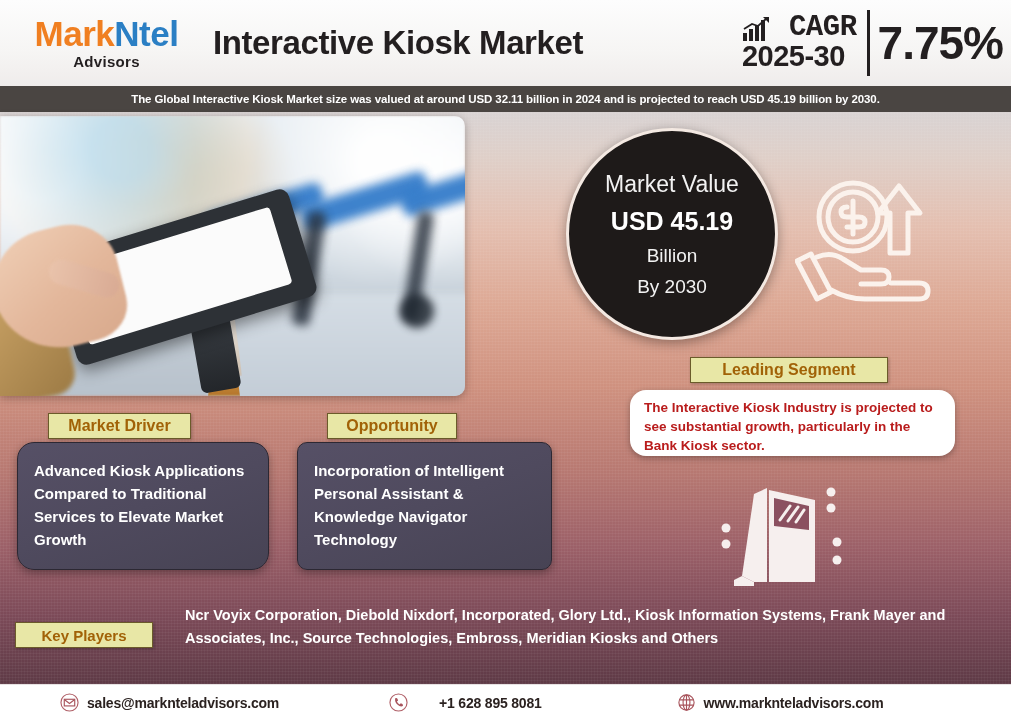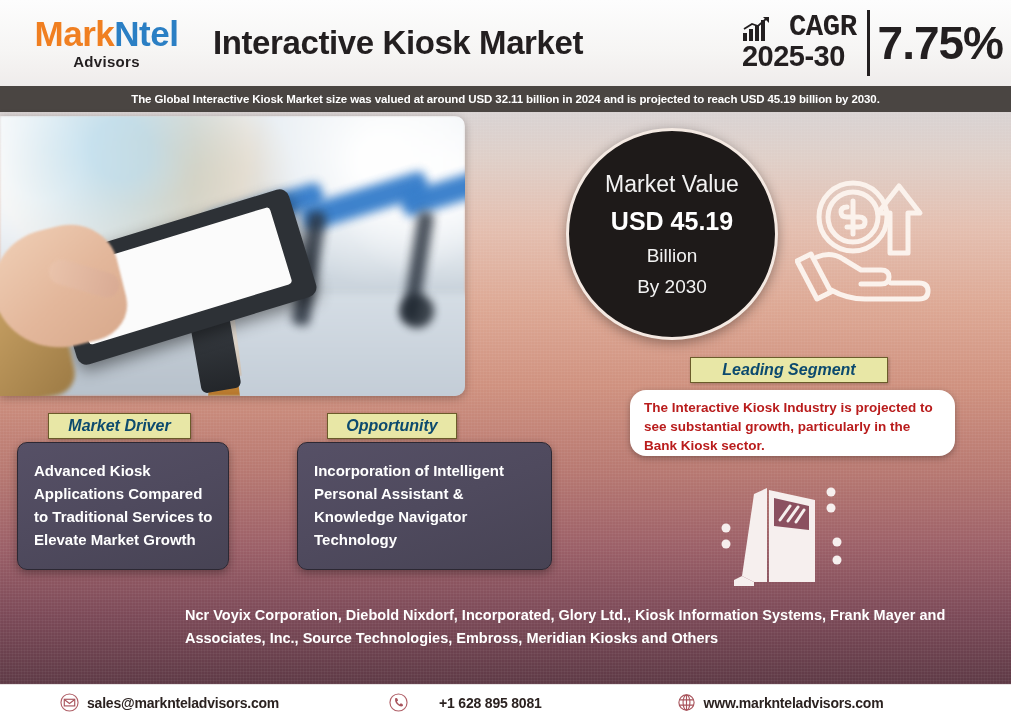--- a/index.html
+++ b/index.html
@@ -208,25 +208,24 @@
   .circle .c4 { font-size:19px; color:#f2f2f2; font-weight:400; }
 
   
   .money-icon { position:absolute; left:795px; top:165px; width:160px; height:140px; }
 
   
   .tag {
     position:absolute;
     background:#e8e7a6;
     border:1.5px solid #6b5b2a;
-    color:#0c4a6e;
+    color:#a16207;
     font-weight:bold;
     display:flex; align-items:center; justify-content:center;
     box-shadow:1px 1px 3px rgba(0,0,0,.25);
-    font-style:italic;
   }
   .tag-leading { left:690px; top:357px; width:198px; height:26px; font-size:16px; }
   .tag-driver  { left:48px;  top:413px; width:143px; height:26px; font-size:16px; }
   .tag-opp     { left:327px; top:413px; width:130px; height:26px; font-size:16px; }
   .tag-key     { left:15px;  top:622px; width:138px; height:26px; font-size:15px; }
 
   .bubble {
     position:absolute; left:630px; top:390px; width:325px; height:66px;
     background:#ffffff; border-radius:16px;
     padding:8px 14px;
@@ -242,21 +241,21 @@
     position:absolute;
     background:linear-gradient(160deg,#565066 0%,#4f4a5e 50%,#474354 100%);
     border:1.5px solid #2c2833;
     border-radius:10px;
     padding:16px 14px 14px 16px;
     box-shadow:0 3px 9px rgba(0,0,0,.33);
   }
   .card p {
     color:#ffffff; font-size:15px; font-weight:bold; line-height:1.54;
   }
-  .card-driver { left:17px;  top:442px; width:212px; height:128px; }
+  .card-driver { left:17px;  top:442px; width:252px; height:128px;border-radius:17px; }
   .card-opp    { left:297px; top:442px; width:255px; height:128px; }
 
   
   .kiosk-icon { position:absolute; left:712px; top:482px; width:145px; height:105px; }
 
   
   .key-text {
     position:absolute; left:185px; top:604px; width:790px;
     color:#ffffff; font-size:14.5px; font-weight:bold; line-height:1.62;
   }
@@ -388,20 +387,21 @@
   <div class="tag tag-driver">Market Driver</div>
   <div class="card card-driver">
     <p>Advanced Kiosk Applications Compared to Traditional Services to Elevate Market Growth</p>
   </div>
 
   <div class="tag tag-opp">Opportunity</div>
   <div class="card card-opp">
     <p>Incorporation of Intelligent Personal Assistant &amp; Knowledge Navigator Technology</p>
   </div>
 
+  <div class="tag tag-key">Key Players</div>
   <div class="key-text">Ncr Voyix Corporation, Diebold Nixdorf, Incorporated, Glory Ltd., Kiosk Information Systems, Frank Mayer and Associates, Inc., Source Technologies, Embross, Meridian Kiosks and Others</div>
 
   <div class="footer">
 
     <div class="fitem">
       <svg class="ficon" viewBox="0 0 20 20">
         <circle cx="10" cy="10" r="9" fill="none" stroke="#b06068" stroke-width="1.2"></circle>
         <rect x="4.5" y="6.6" width="11" height="7" fill="none" stroke="#a8545c" stroke-width="1.2"></rect>
         <path d="M4.5 6.8 L10 11 L15.5 6.8" fill="none" stroke="#a8545c" stroke-width="1.2"></path>
       </svg>

